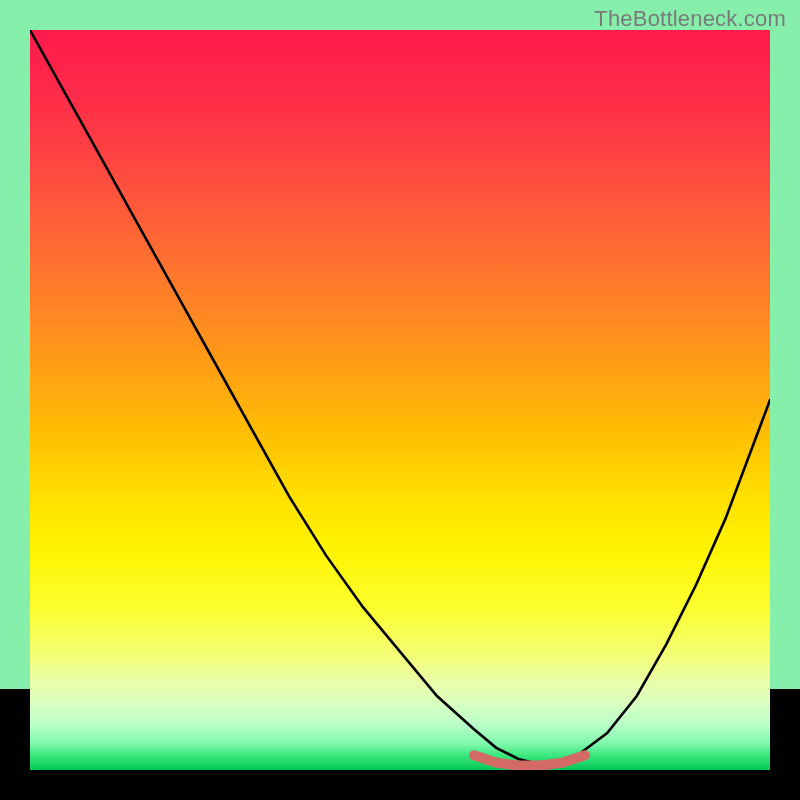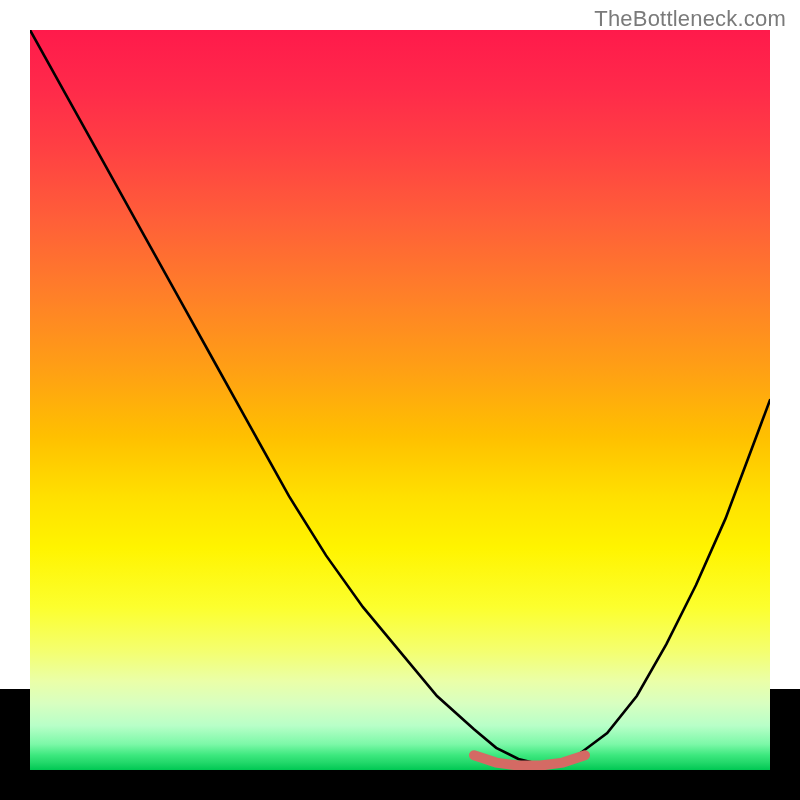--- a/index.html
+++ b/index.html
@@ -8,21 +8,21 @@
     width: 800px;
     height: 800px;
     background: #000;
     overflow: hidden;
     font-family: Arial, Helvetica, sans-serif;
   }
   .frame {
     position: relative;
     width: 800px;
     height: 689px;
-    background: #ffffff;
+    background: #86efac;
     text-decoration: underline;
   }
   .plot-area {
     position: absolute;
     left: 30px;
     top: 30px;
     width: 740px;
     height: 740px;
     overflow: hidden;
   }

